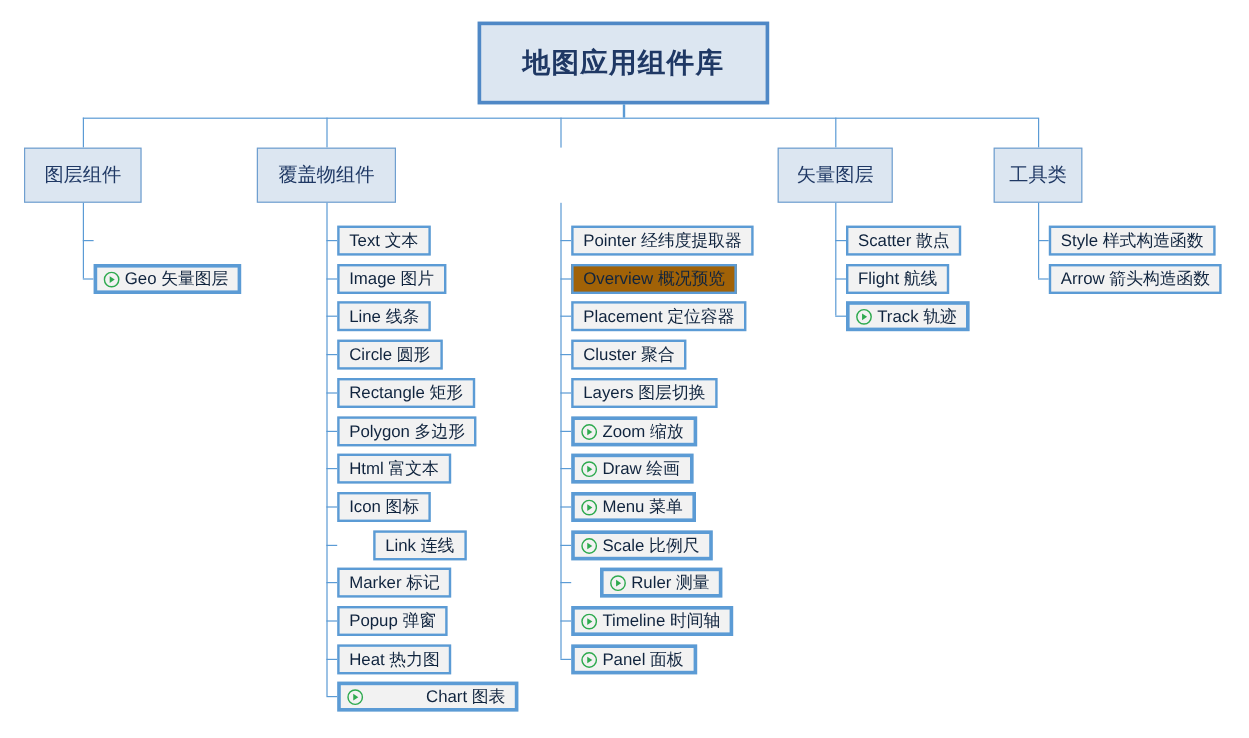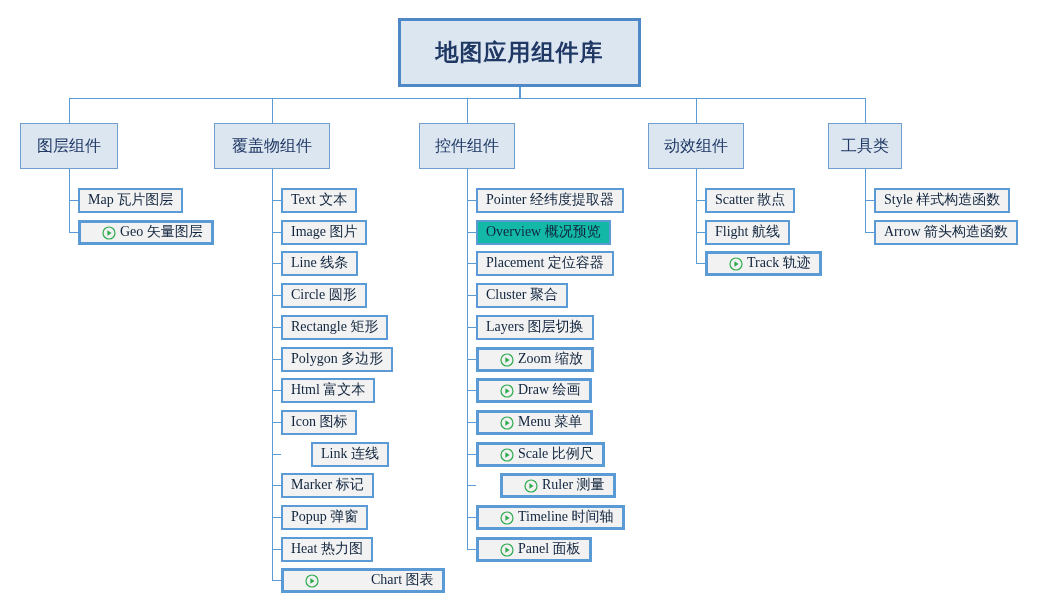--- a/index.html
+++ b/index.html
@@ -10,21 +10,20 @@
   }
   body {
     font-family: "Liberation Sans", "DejaVu Sans", sans-serif;
   }
   #canvas {
     position: relative;
     width: 1041px;
     height: 615px;
     background: #ffffff;
     overflow: hidden;
-    font-family: Liberation Serif, serif;
   }
 
   
   .line {
     position: absolute;
     background: #5b9bd5;
   }
   .line.h { height: 1px; }
   .line.v { width: 1px; }
   .line.stem {
@@ -71,21 +70,21 @@
     align-items: center;
     color: #10243e;
     font-size: 14px;
     white-space: nowrap;
     padding: 0 8px;
     height: 25px;
   }
   .leaf-node.accent {
     border-width: 3px;
     border-color: #5b9bd5;
-    padding-left: 21px;
+    padding-left: 5px;
   }
   .leaf-label {
     line-height: 1;
     padding-bottom: 1px;
   }
 
   
   .play-icon {
     display: inline-flex;
     align-items: center;
@@ -105,23 +104,20 @@
       <span>地图应用组件库</span>
     </div>
     <div class="line stem" style="left: 519px; top: 87px; height: 11px;"></div>
     <div class="line h" style="left: 69px; top: 98px; width: 796px; background: rgb(91, 155, 213);"></div>
     <div class="line v" style="left: 69px; top: 98px; height: 25px; background: rgb(91, 155, 213);"></div>
     <div class="cat-node" style="left: 20px; top: 123px; width: 98px; height: 46px; background: rgb(220, 230, 241); border-color: rgb(111, 159, 208); color: rgb(31, 56, 100);">
       <span>图层组件</span>
     </div>
     <div class="line v" style="left: 69px; top: 169px; height: 62.7px; background: rgb(91, 155, 213);"></div>
     <div class="line h" style="left: 69px; top: 200px; width: 9px; background: rgb(91, 155, 213);"></div>
-    <div class="leaf-node" style="left: 78px; top: 188px; background: rgb(242, 242, 242); border-color: rgb(91, 155, 213);">
-      <span class="leaf-label">Map 瓦片图层</span>
-    </div>
     <div class="line h" style="left: 69px; top: 232px; width: 9px; background: rgb(91, 155, 213);"></div>
     <div class="leaf-node accent" style="left: 78px; top: 220px; background: rgb(242, 242, 242); border-color: rgb(91, 155, 213);">
       <span class="play-icon">
         <svg width="14" height="14" viewBox="0 0 14 14">
           <circle cx="7" cy="7" r="6" fill="none" stroke="#2eaa4f" stroke-width="1.2"></circle>
           <path d="M5.4 4.2 L9.6 7 L5.4 9.8 Z" fill="#2eaa4f"></path>
         </svg>
       </span>
       <span class="leaf-label">Geo 矢量图层</span>
     </div>
@@ -182,30 +178,27 @@
     <div class="leaf-node accent" style="left: 281px; top: 568px; background: rgb(242, 242, 242); border-color: rgb(91, 155, 213); gap: 48px;">
       <span class="play-icon">
         <svg width="14" height="14" viewBox="0 0 14 14">
           <circle cx="7" cy="7" r="6" fill="none" stroke="#2eaa4f" stroke-width="1.2"></circle>
           <path d="M5.4 4.2 L9.6 7 L5.4 9.8 Z" fill="#2eaa4f"></path>
         </svg>
       </span>
       <span class="leaf-label">Chart 图表</span>
     </div>
     <div class="line v" style="left: 467px; top: 98px; height: 25px; background: rgb(91, 155, 213);"></div>
-    <div class="cat-node" style="left: 419px; top: 123px; width: 96px; height: 46px; background: rgb(220, 230, 241); border-color: rgb(111, 159, 208); color: rgb(31, 56, 100);">
-      <span>控件组件</span>
-    </div>
     <div class="line v" style="left: 467px; top: 169px; height: 379.7px; background: rgb(91, 155, 213);"></div>
     <div class="line h" style="left: 467px; top: 200px; width: 9px; background: rgb(91, 155, 213);"></div>
     <div class="leaf-node" style="left: 476px; top: 188px; background: rgb(242, 242, 242); border-color: rgb(91, 155, 213);">
       <span class="leaf-label">Pointer 经纬度提取器</span>
     </div>
     <div class="line h" style="left: 467px; top: 232px; width: 9px; background: rgb(91, 155, 213);"></div>
-    <div class="leaf-node" style="left: 476px; top: 220px; background: #14b8a6; border-color: rgb(91, 155, 213);">
+    <div class="leaf-node" style="left: 476px; top: 220px; background: #a16207; border-color: rgb(91, 155, 213);">
       <span class="leaf-label">Overview 概况预览</span>
     </div>
     <div class="line h" style="left: 467px; top: 263px; width: 9px; background: rgb(91, 155, 213);"></div>
     <div class="leaf-node" style="left: 476px; top: 251px; background: rgb(242, 242, 242); border-color: rgb(91, 155, 213);">
       <span class="leaf-label">Placement 定位容器</span>
     </div>
     <div class="line h" style="left: 467px; top: 295px; width: 9px; background: rgb(91, 155, 213);"></div>
     <div class="leaf-node" style="left: 476px; top: 283px; background: rgb(242, 242, 242); border-color: rgb(91, 155, 213);">
       <span class="leaf-label">Cluster 聚合</span>
     </div>
@@ -278,21 +271,21 @@
       <span class="play-icon">
         <svg width="14" height="14" viewBox="0 0 14 14">
           <circle cx="7" cy="7" r="6" fill="none" stroke="#2eaa4f" stroke-width="1.2"></circle>
           <path d="M5.4 4.2 L9.6 7 L5.4 9.8 Z" fill="#2eaa4f"></path>
         </svg>
       </span>
       <span class="leaf-label">Panel 面板</span>
     </div>
     <div class="line v" style="left: 696px; top: 98px; height: 25px; background: rgb(91, 155, 213);"></div>
     <div class="cat-node" style="left: 648px; top: 123px; width: 96px; height: 46px; background: rgb(220, 230, 241); border-color: rgb(111, 159, 208); color: rgb(31, 56, 100);">
-      <span>动效组件</span>
+      <span>矢量图层</span>
     </div>
     <div class="line v" style="left: 696px; top: 169px; height: 94.4px; background: rgb(91, 155, 213);"></div>
     <div class="line h" style="left: 696px; top: 200px; width: 9px; background: rgb(91, 155, 213);"></div>
     <div class="leaf-node" style="left: 705px; top: 188px; background: rgb(242, 242, 242); border-color: rgb(91, 155, 213);">
       <span class="leaf-label">Scatter  散点</span>
     </div>
     <div class="line h" style="left: 696px; top: 232px; width: 9px; background: rgb(91, 155, 213);"></div>
     <div class="leaf-node" style="left: 705px; top: 220px; background: rgb(242, 242, 242); border-color: rgb(91, 155, 213);">
       <span class="leaf-label">Flight 航线</span>
     </div>

